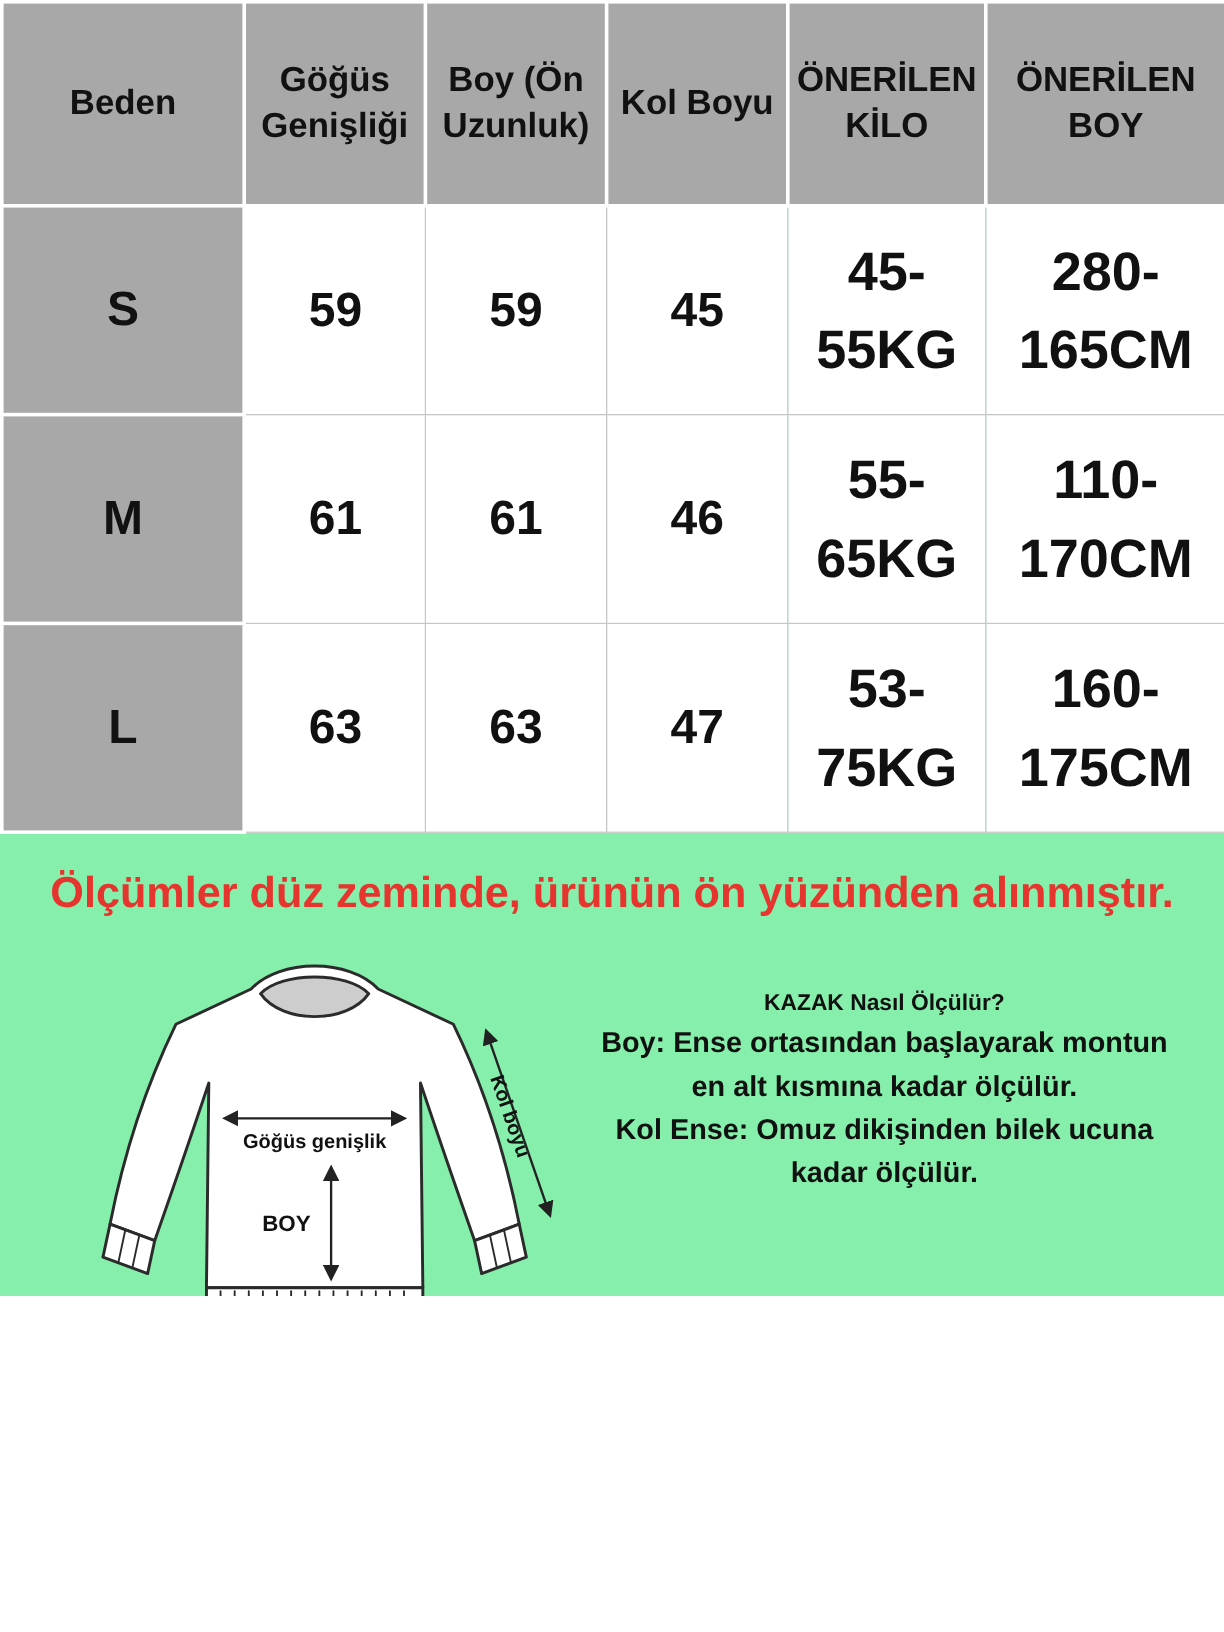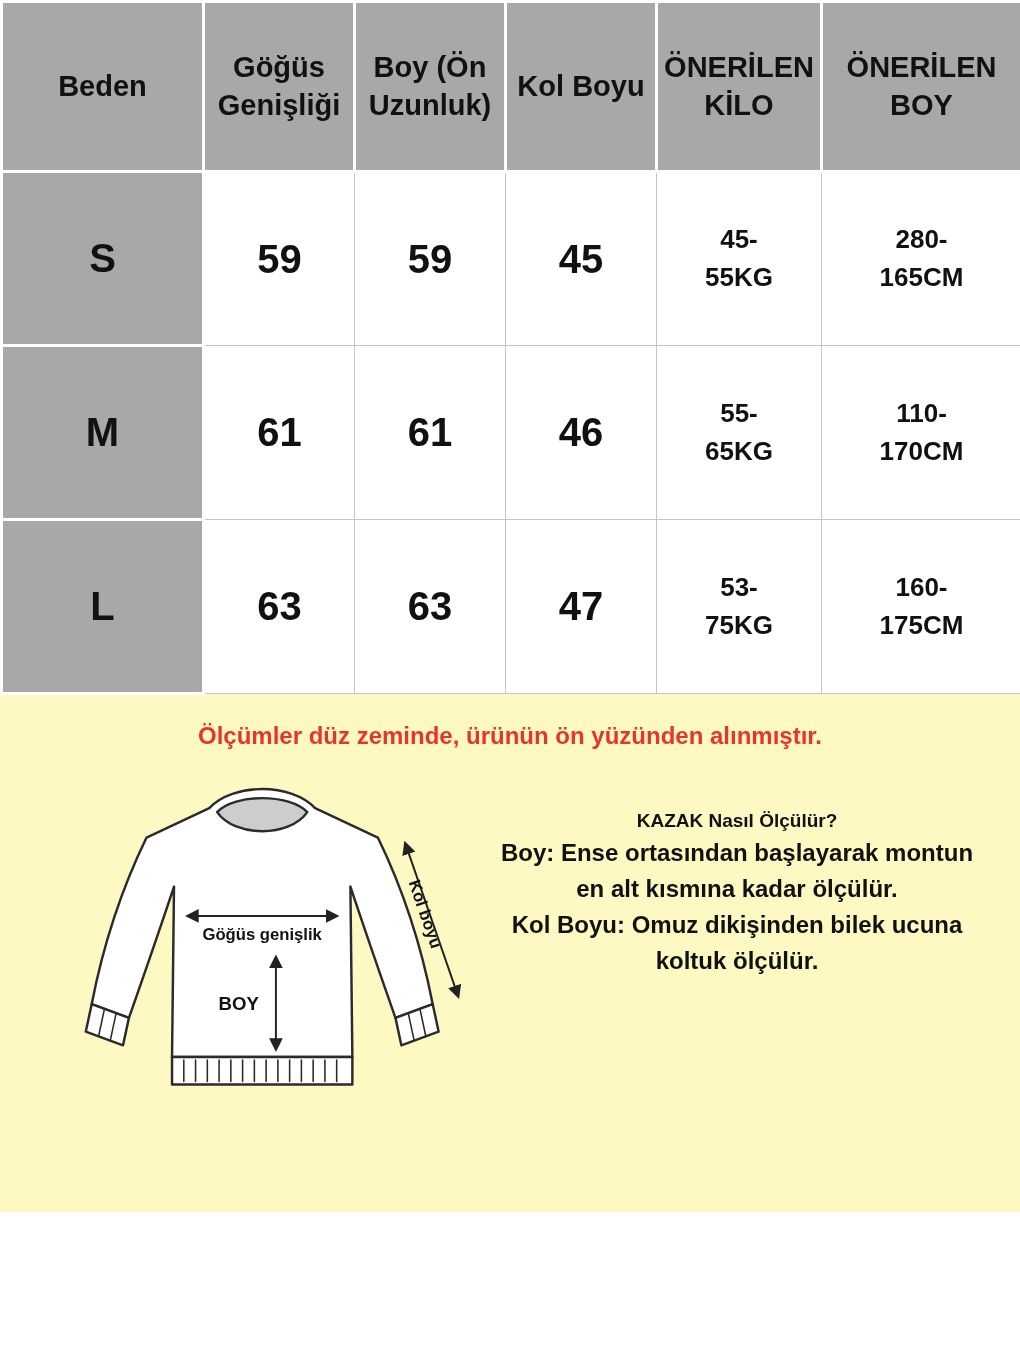--- a/index.html
+++ b/index.html
@@ -5,22 +5,22 @@
   * { box-sizing: border-box; }
   html, body { margin: 0; padding: 0; }
   body {
     font-family: "Liberation Sans", sans-serif;
     font-weight: 700;
     color: #111;
     background: #ffffff;
   }
   .page {
     width: 1020px;
-    height: 1212px;
-    background: #fef9c3;
+    height: 1080px;
+    background: #86efac;
     overflow: hidden;
     position: relative;
   }
   table.size {
     border-collapse: collapse;
     width: 1020px;
     table-layout: fixed;
   }
   table.size th, table.size td {
     text-align: center;
@@ -43,28 +43,28 @@
     font-size: 40px;
   }
   td.num {
     background: #fff;
     border: 1px solid #c6c6c6;
     font-size: 40px;
   }
   td.range {
     background: #fff;
     border: 1px solid #c6c6c6;
-    font-size: 26px;
+    font-size: 45px;
     line-height: 1.45;
   }
   .note {
     margin-top: 24px;
     text-align: center;
     color: #e6352e;
-    font-size: 24px;
+    font-size: 36px;
     line-height: 1.4;
   }
   .bottom {
     display: flex;
     margin-top: 14px;
     padding-left: 56px;
   }
   .diagram { width: 432px; flex: 0 0 auto; }
   .howto {
     width: 486px;
@@ -177,17 +177,17 @@
         </g>
         <text x="210" y="177" text-anchor="middle" font-size="17">Göğüs genişlik</text>
         <text x="186" y="248" text-anchor="middle" font-size="19">BOY</text>
         <text transform="translate(371,152) rotate(71)" text-anchor="middle" font-size="17">Kol boyu</text>
       </svg>
     </div>
 
     <div class="howto">
       <p class="howto-title">KAZAK Nasıl Ölçülür?</p>
       <p>Boy: Ense ortasından başlayarak montun en alt kısmına kadar ölçülür.</p>
-      <p>Kol Boyu: Omuz dikişinden bilek ucuna koltuk ölçülür.</p>
+      <p>Kol Ense: Omuz dikişinden bilek ucuna kadar ölçülür.</p>
     </div>
 
   </div>
 </div>
 
 </body></html>

